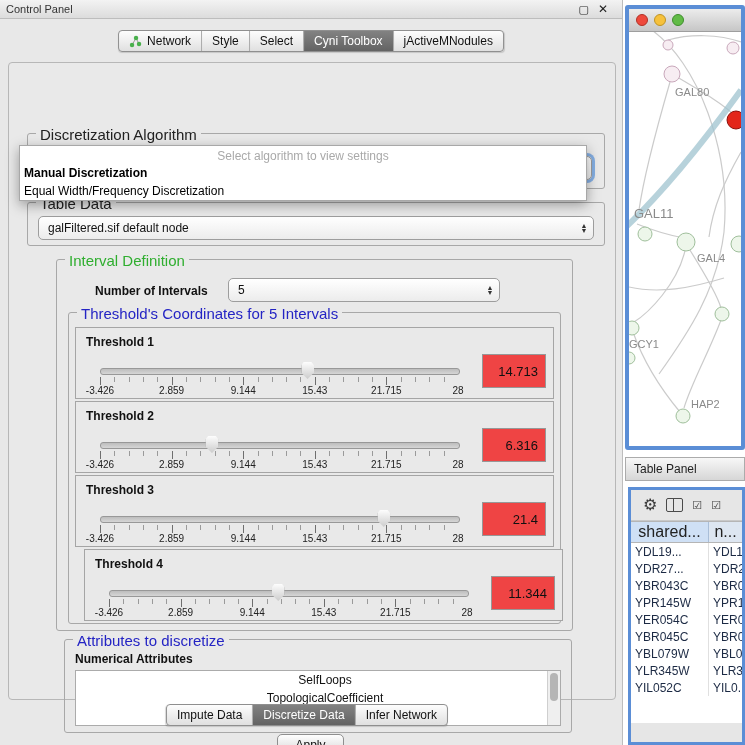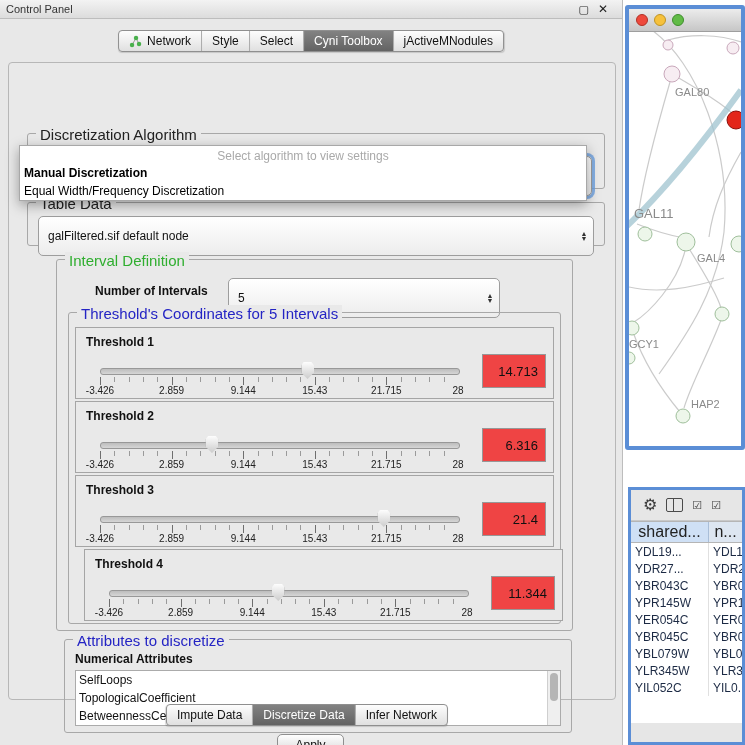--- a/index.html
+++ b/index.html
@@ -20,21 +20,21 @@
   .top-tabs{position:absolute;top:30px;left:311px;transform:translateX(-50%);}
   .bottom-tabs{position:absolute;top:704px;left:307px;transform:translateX(-50%);}
 
   .inner-panel{position:absolute;left:8px;top:62px;width:606px;height:636px;border:1px solid #b7b7b7;border-radius:4px;background:#e9e9e9;}
 
   .group{position:absolute;border:1px solid #a8a8a8;border-radius:3px;}
   .legend{position:absolute;top:-8px;left:8px;background:#e9e9e9;padding:0 4px;font-size:15px;color:#222;white-space:nowrap;}
   .legend.green{color:#2fae2f;}
   .legend.blue{color:#2424c4;}
 
-  .combo{position:absolute;height:40px;background:linear-gradient(#ffffff,#ececec);border:1px solid #9d9d9d;border-radius:5px;display:flex;align-items:center;box-sizing:border-box;}
+  .combo{position:absolute;height:24px;background:linear-gradient(#ffffff,#ececec);border:1px solid #9d9d9d;border-radius:5px;display:flex;align-items:center;box-sizing:border-box;}
   .combo .combo-text{font-size:12px;color:#111;padding-left:9px;flex:1;}
   .combo .arrows{display:flex;flex-direction:column;align-items:center;justify-content:center;width:18px;font-size:7px;line-height:5px;color:#333;}
   .combo.focused{box-shadow:0 0 0 3px rgba(106,159,224,.8);}
 
   
   .algo-group{left:18px;top:70px;width:576px;height:54px;}
   .algo-combo{left:10px;top:22px;width:554px;z-index:1;}
 
   .popup{position:absolute;left:10px;top:82px;width:566px;height:54px;background:#fff;border:1px solid #a8a8a8;box-shadow:0 4px 12px rgba(0,0,0,.35);z-index:5;}
   .popup .hint{font-size:12px;color:#a9a9a9;text-align:center;padding-top:3px;height:15px;}
@@ -55,21 +55,21 @@
   .track{position:absolute;left:24px;top:40px;width:358px;height:5px;background:linear-gradient(#bdbdbd,#d6d6d6);border:1px solid #989898;border-radius:3px;}
   .thumb{position:absolute;top:-7px;width:13px;height:17px;transform:translateX(-50%);background:linear-gradient(#fdfdfd,#cccccc);clip-path:polygon(50% 100%,0% 62%,0% 20%,20% 0%,80% 0%,100% 20%,100% 62%);filter:drop-shadow(0 1px 1px rgba(0,0,0,.45));}
   .ticks{position:absolute;left:24px;top:49px;width:358px;height:8px;background-image:repeating-linear-gradient(to right,#6e6e6e 0,#6e6e6e 1px,transparent 1px,transparent 20%),repeating-linear-gradient(to right,#9a9a9a 0,#9a9a9a 1px,transparent 1px,transparent 4%);background-size:100% 8px,100% 5px;background-repeat:no-repeat;}
   .scale{position:absolute;left:24px;top:57px;width:358px;height:12px;font-size:10px;color:#222;}
   .scale span{position:absolute;transform:translateX(-50%);white-space:nowrap;}
   .val-box{position:absolute;right:7px;top:26px;width:64px;height:34px;background:#ef4444;border:1px solid #979797;box-sizing:border-box;display:flex;align-items:center;justify-content:flex-end;padding-right:7px;font-size:13px;color:#111;}
 
   .attr-group{left:55px;top:576px;width:506px;height:92px;}
   .attr-sublabel{position:absolute;left:10px;top:12px;font-size:12px;font-weight:bold;color:#111;}
   .attr-list{position:absolute;left:10px;top:30px;width:486px;height:56px;background:#fff;border:1px solid #ababab;overflow:hidden;box-sizing:border-box;}
-  .attr-list .li{font-size:12px;color:#111;line-height:18px;padding-left:3px;}
+  .attr-list .li{font-size:12px;color:#111;line-height:18px;padding-left:14px;text-align:center;}
   .vscroll{position:absolute;right:0;top:0;width:12px;height:100%;background:#efefef;border-left:1px solid #cfcfcf;}
   .vscroll .vthumb{position:absolute;left:1.5px;top:2px;width:8px;height:28px;background:#b5b5b5;border-radius:5px;}
 
   .apply-btn{position:absolute;left:268px;top:671px;width:67px;height:21px;border:1px solid #8f8f8f;border-radius:5px;background:linear-gradient(#fefefe,#d7d7d7);font-size:12px;color:#111;display:flex;align-items:center;justify-content:center;}
 
   
   .network-window{position:absolute;left:625px;top:5px;width:120px;height:445px;border:4px solid #5b8ed6;border-radius:3px;background:#fff;box-sizing:border-box;overflow:hidden;}
   .net-titlebar{height:22px;background:linear-gradient(#ececec,#c6c6c6);border-bottom:1px solid #9e9e9e;display:flex;align-items:center;padding-left:7px;gap:6px;}
   .light{width:12px;height:12px;border-radius:50%;box-sizing:border-box;}
   .light.red{background:#ee493c;border:1px solid #b13227;}
@@ -318,20 +318,23 @@
           <text x="46" y="64">GAL80</text>
           <text x="5" y="186" font-size="13">GAL11</text>
           <text x="68" y="230">GAL4</text>
           <text x="0" y="316">GCY1</text>
           <text x="62" y="376">HAP2</text>
         </g>
       </svg>
     </div>
   </div>
 
+  <div class="tablepanel-bar">
+    <span>Table Panel</span>
+  </div>
 
   <div class="table-window">
     <div class="tbl-toolbar">
       <span class="gear">⚙</span>
       <span class="col-icon"></span>
       <span class="cb-icon">☑</span>
       <span class="cb-icon">☑</span>
     </div>
     <div class="tbl-head">
       <div class="th-cell c1">shared...</div>

